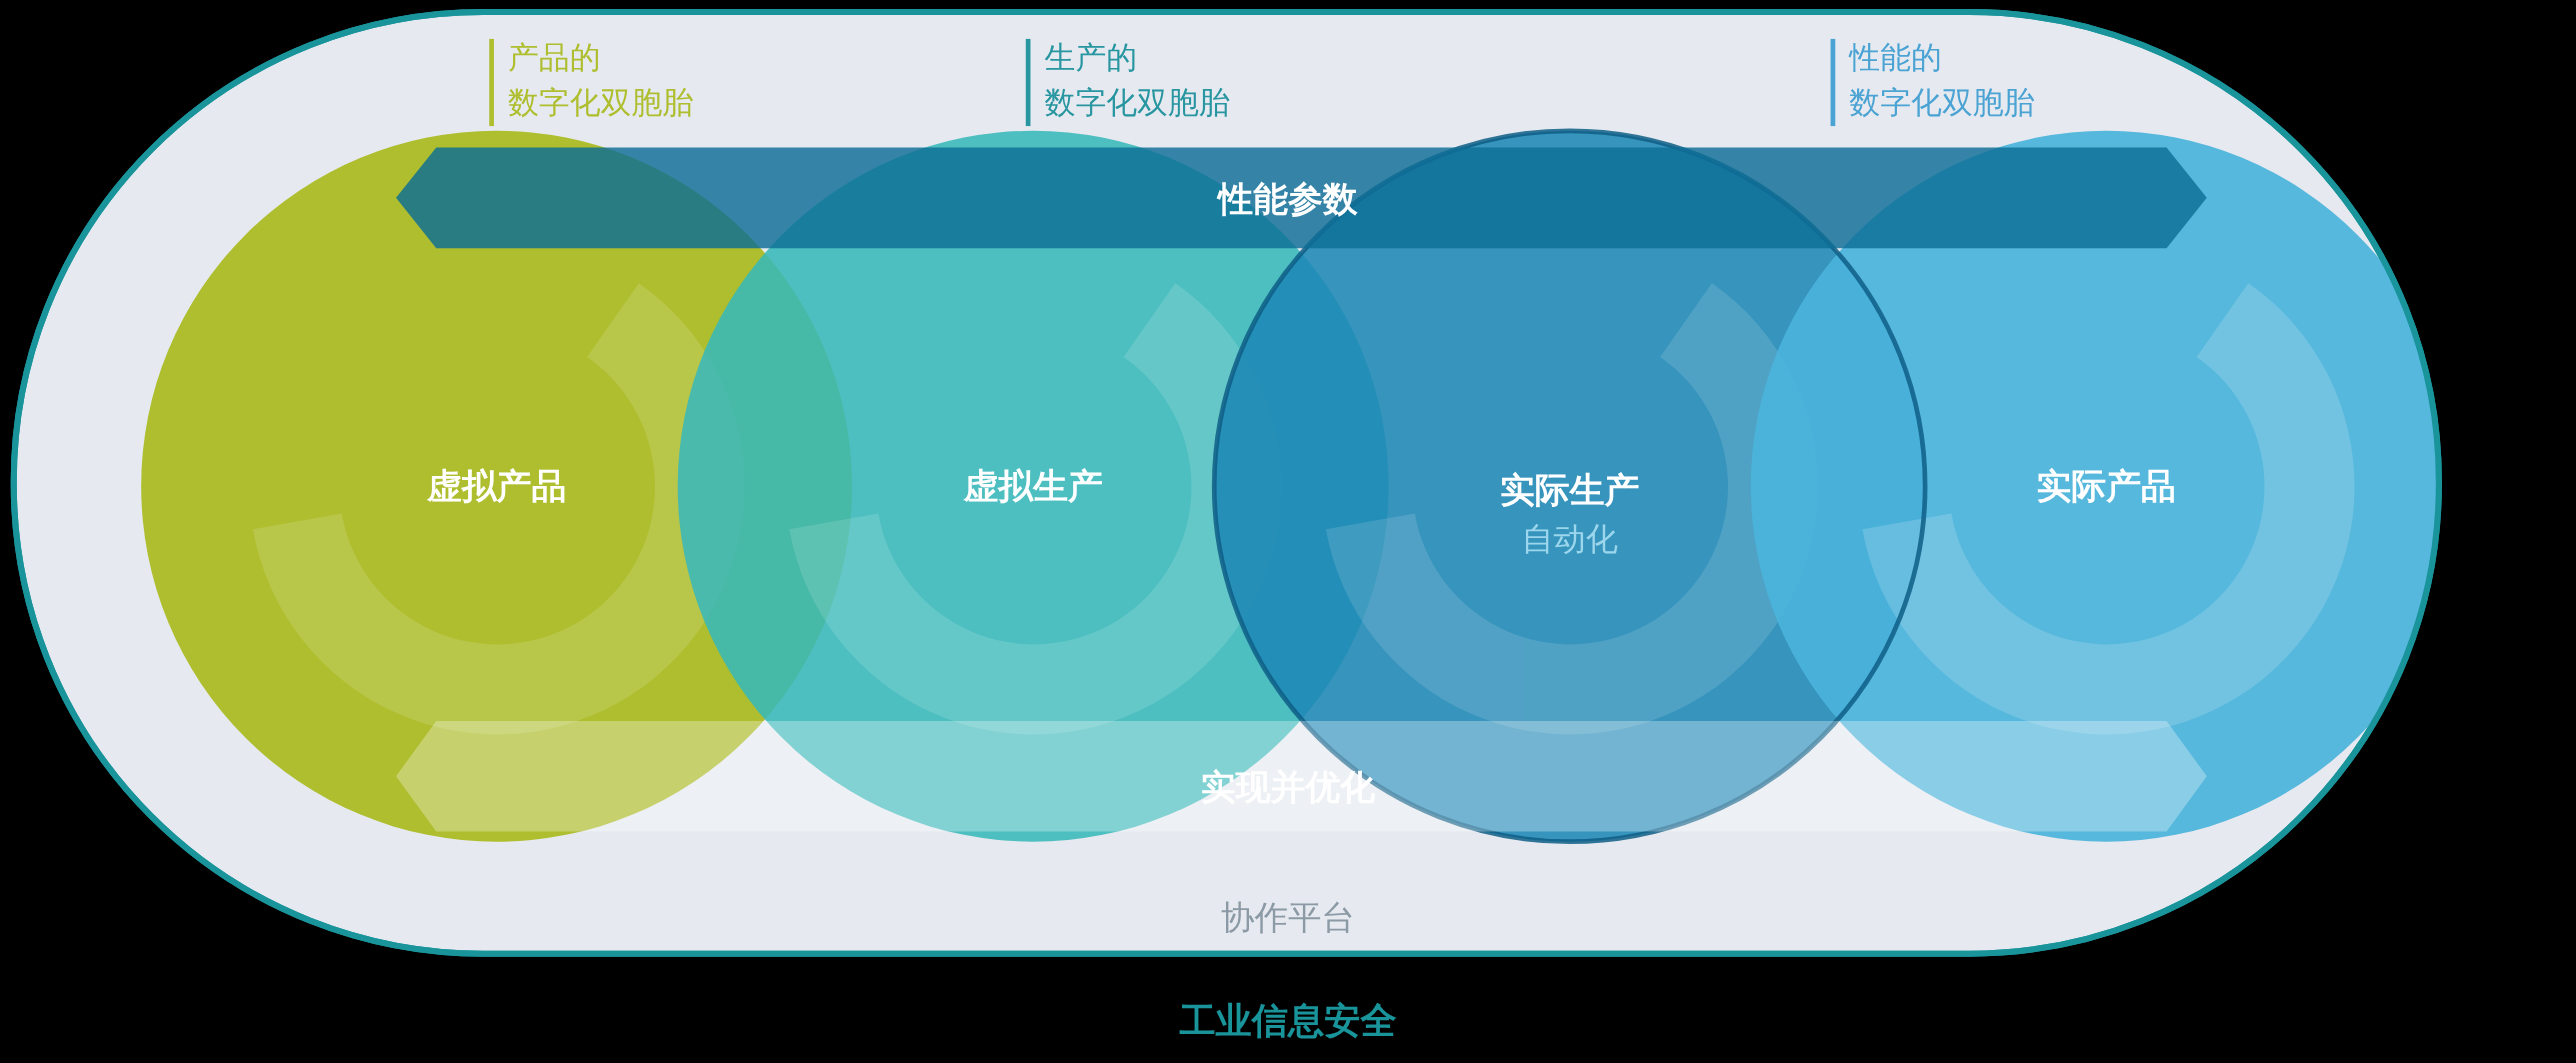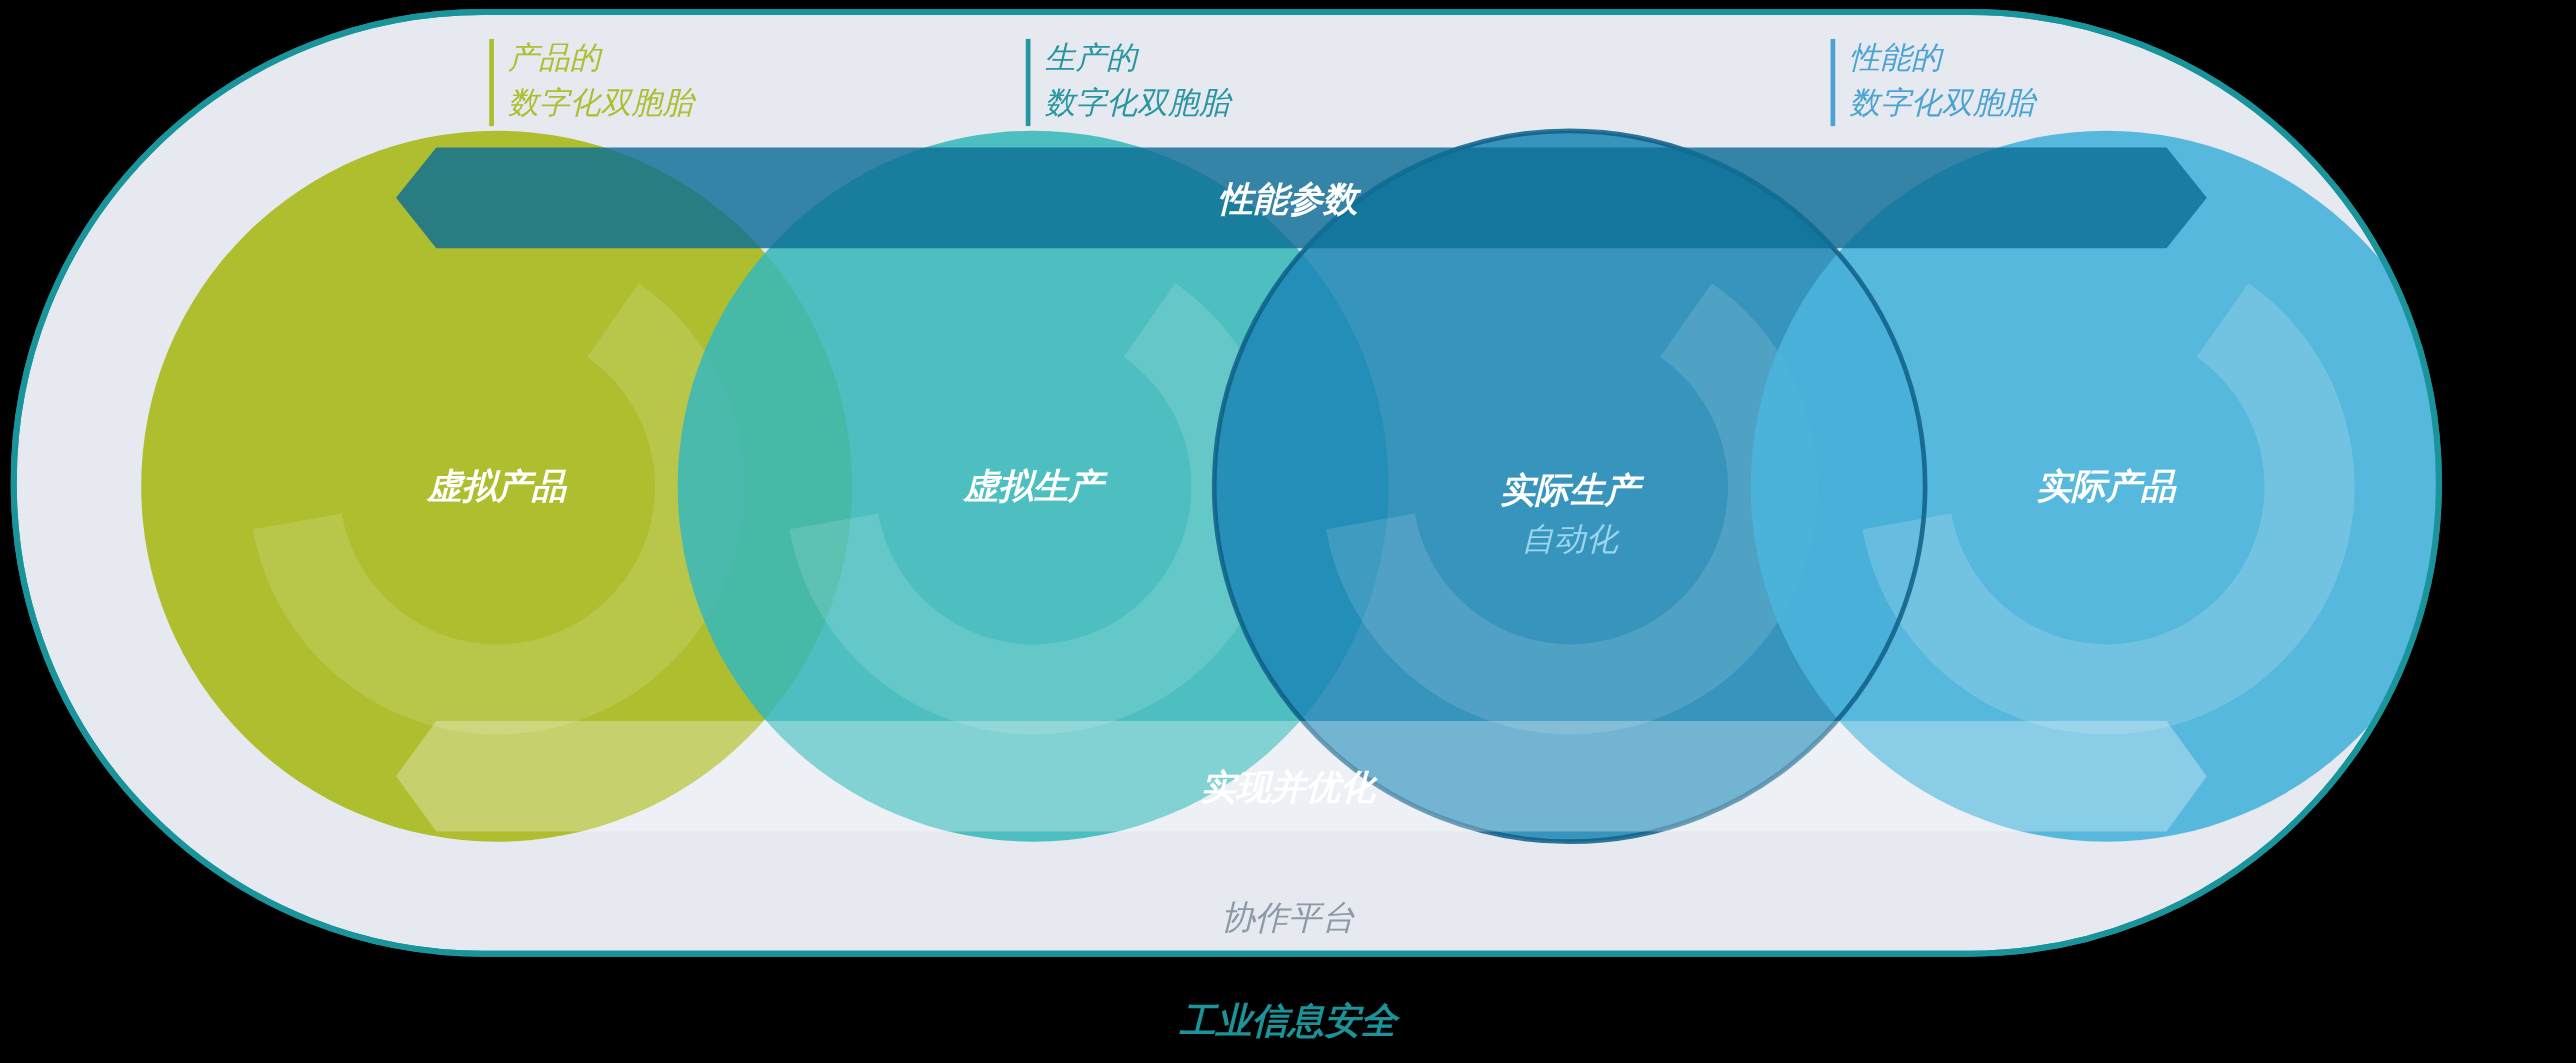--- a/index.html
+++ b/index.html
@@ -1,21 +1,21 @@
 <!DOCTYPE html>
 <html style="font-size:10.7px"><head>
 <meta charset="utf-8">
 <style>
   html,body{margin:0;padding:0;background:#000;}
   body{
     width:2576px;height:1063px;overflow:hidden;
     font-family:"Liberation Sans","DejaVu Sans",sans-serif;
     position:relative;
   }
-  #stage{position:absolute;left:0;top:0;width:2576px;height:1063px;font-style:italic;}
+  #stage{position:absolute;left:0;top:0;width:2576px;height:1063px;}
   svg{display:block;}
 </style>
 </head>
 <body>
 
 <div id="stage">
 <svg id="svgroot" width="2576" height="1063" viewBox="0 0 3840 1585" xmlns="http://www.w3.org/2000/svg">
 
   <defs>
 

